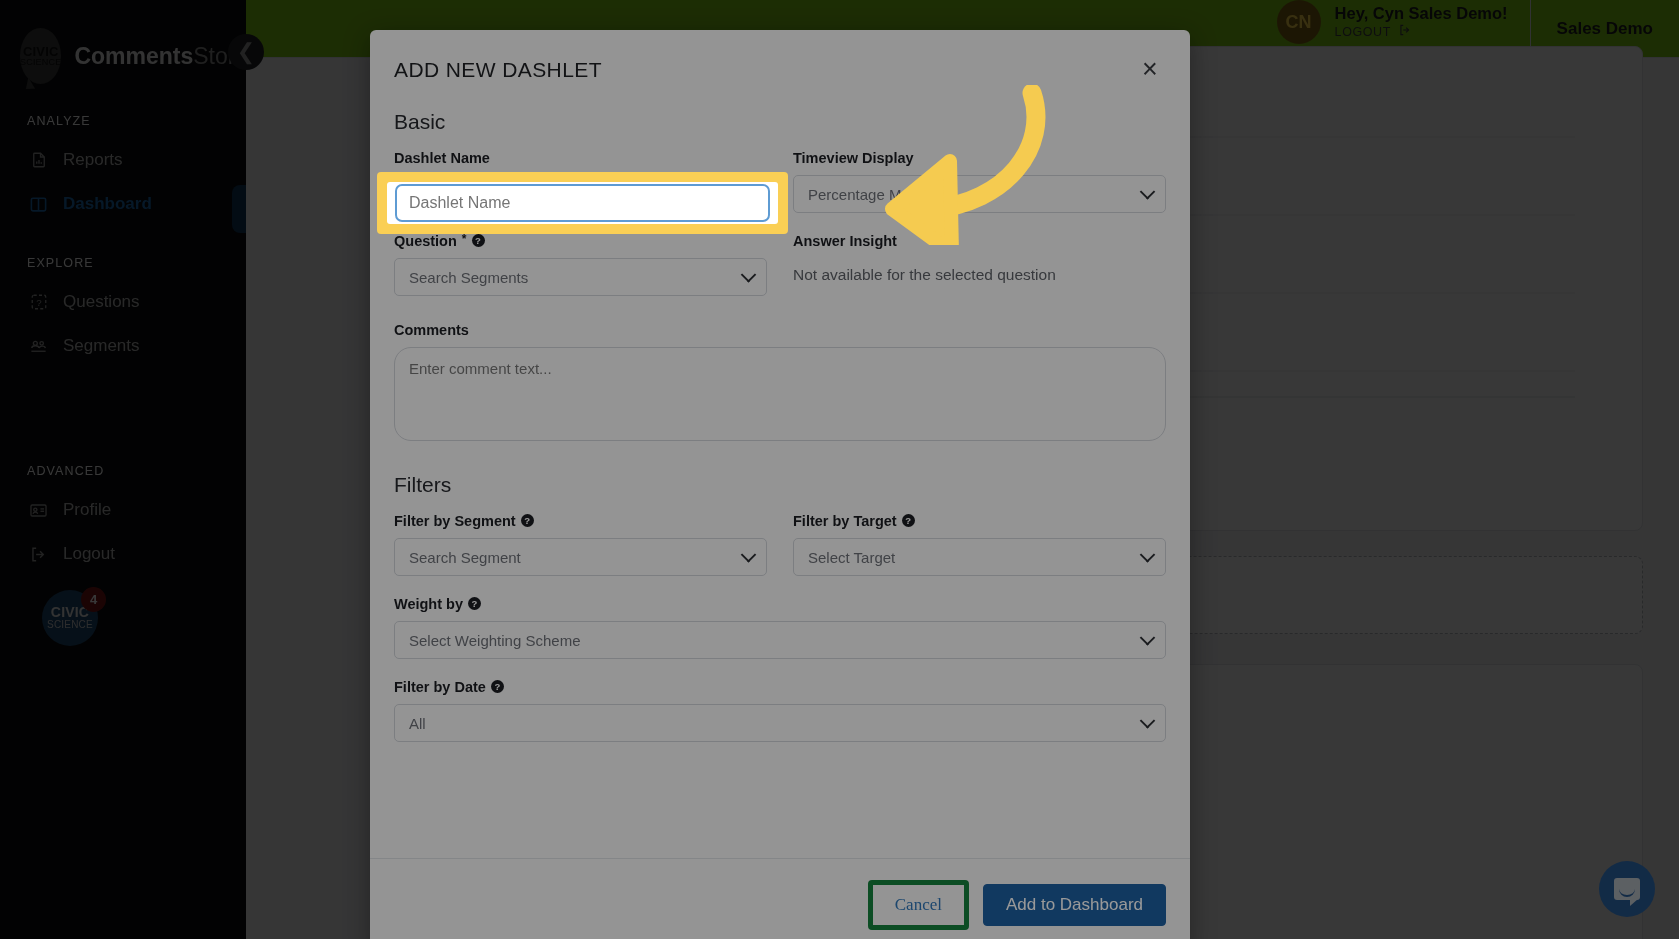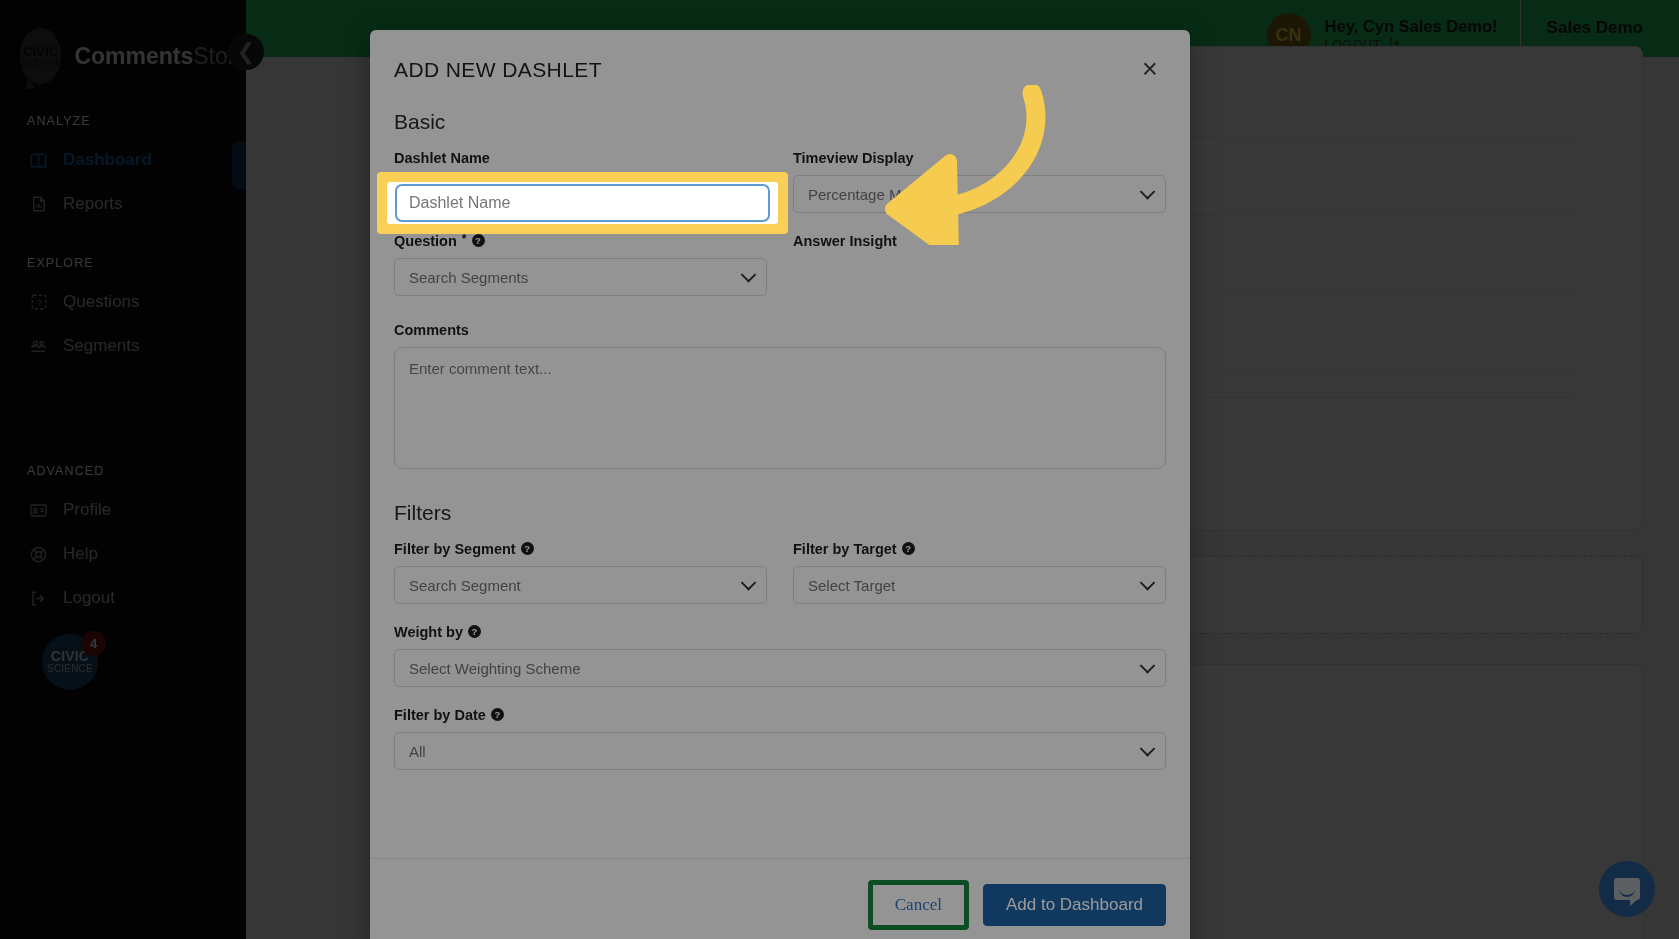--- a/index.html
+++ b/index.html
@@ -79,22 +79,22 @@
   .civic-count {
     position: absolute; top: -3px; right: -8px;
     width: 25px; height: 25px; border-radius: 50%;
     background: #7e1518; color: #fff; font-size: 13px; font-weight: bold;
     display: flex; align-items: center; justify-content: center;
   }
 
   
   .main { flex: 1; position: relative; background: #f3f4f6; height: 939px; }
   .topbar {
-    height: 58px; background: #22c55e; border-bottom: 1px solid #e2e4e8;
-    display: flex; align-items: flex-end; justify-content: flex-end; padding-right: 10px;
+    height: 58px; background: #84cc16; border-bottom: 1px solid #e2e4e8;
+    display: flex; align-items: flex-start; justify-content: flex-end; padding-right: 0;
   }
   .user-box { display: flex; align-items: center; gap: 14px; padding-right: 22px; }
   .avatar {
     width: 44px; height: 44px; border-radius: 50%; background: #806714;
     color: #ffd84d; font-weight: bold; font-size: 18px;
     display: flex; align-items: center; justify-content: center;
   }
   .user-lines .greet { font-size: 16.5px; font-weight: bold; color: #1b1d21; }
   .user-lines .logout { font-size: 12.5px; color: #3e4044; letter-spacing: .6px; display:flex; gap:7px; align-items:center; }
   .acct-box {
@@ -192,21 +192,21 @@
     background: #f7f7f7; font-size: 15px; color: #6c6f76; padding: 0 34px 0 14px;
     display: flex; align-items: center; position: relative; cursor: pointer;
   }
   .ctrl .caret {
     position: absolute; right: 12px; top: 50%; transform: translateY(-50%);
     width: 11px; height: 11px; border-right: 2px solid #2b2d32; border-bottom: 2px solid #2b2d32;
     transform: translateY(-70%) rotate(45deg);
   }
   .static-text { font-size: 15.5px; color: #5d6066; padding-top: 8px; }
   .txtarea {
-    width: 100%; height: 122px; border: 1px solid #cfd2d7; border-radius: 9px;
+    width: 100%; height: 94px; border: 1px solid #cfd2d7; border-radius: 17px;
     background: #f7f7f7; font-size: 15px; color: #6c6f76; padding: 12px 14px;
     font-family: "Liberation Sans", sans-serif; resize: none;
   }
   .mt26 { margin-top: 26px; }
   .mt20 { margin-top: 20px; }
   .modal-footer {
     position: absolute; left: 0; right: 0; bottom: 0; height: 92px;
     border-top: 1px solid #dddfe3;
     display: flex; align-items: center; justify-content: flex-end; gap: 14px;
     padding: 0 24px;
@@ -253,38 +253,38 @@
           <span class="l2">SCIENCE</span>
         </div>
         <div class="brand-text">
           <b>Comments</b><span>Store</span>
         </div>
       </div>
 
       <div class="collapse-btn">❮</div>
 
       <div class="nav-group-label">ANALYZE</div>
-      <div class="nav-item active">
-        <span class="nv-ico">
-          <svg width="19" height="19" viewBox="0 0 24 24" fill="none" stroke="currentColor" stroke-width="2">
-              <rect x="3" y="4" width="18" height="16" rx="2"></rect>
-              <line x1="12" y1="4" x2="12" y2="20"></line>
-            </svg>
-        </span>
-        <span>Dashboard</span>
-      </div>
       <div class="nav-item">
         <span class="nv-ico">
           <svg width="18" height="18" viewBox="0 0 24 24" fill="none" stroke="currentColor" stroke-width="1.8">
               <path d="M14 3H6a1 1 0 0 0-1 1v16a1 1 0 0 0 1 1h12a1 1 0 0 0 1-1V8z"></path>
               <path d="M14 3v5h5"></path>
               <path d="M9 17v-3M12 17v-5M15 17v-2"></path>
             </svg>
         </span>
         <span>Reports</span>
+      </div>
+      <div class="nav-item active">
+        <span class="nv-ico">
+          <svg width="19" height="19" viewBox="0 0 24 24" fill="none" stroke="currentColor" stroke-width="2">
+              <rect x="3" y="4" width="18" height="16" rx="2"></rect>
+              <line x1="12" y1="4" x2="12" y2="20"></line>
+            </svg>
+        </span>
+        <span>Dashboard</span>
       </div>
 
       <div class="nav-group-label">EXPLORE</div>
       <div class="nav-item">
         <span class="nv-ico">
           <svg width="18" height="18" viewBox="0 0 24 24" fill="none" stroke="currentColor" stroke-width="1.7">
               <rect x="3" y="3" width="18" height="18" rx="2" stroke-dasharray="4 3"></rect>
               <text x="12" y="17" font-size="13" fill="currentColor" stroke="none" text-anchor="middle" font-family="sans-serif">?</text>
             </svg>
         </span>
@@ -310,33 +310,20 @@
         <span class="nv-ico">
           <svg width="19" height="19" viewBox="0 0 24 24" fill="none" stroke="currentColor" stroke-width="1.7">
               <rect x="2.5" y="5" width="19" height="14" rx="1.5"></rect>
               <circle cx="8" cy="11" r="2"></circle>
               <path d="M5 16c.5-1.4 1.7-2 3-2s2.5.6 3 2"></path>
               <line x1="14.5" y1="10" x2="19" y2="10"></line>
               <line x1="14.5" y1="13" x2="19" y2="13"></line>
             </svg>
         </span>
         <span>Profile</span>
-      </div>
-      <div class="nav-item">
-        <span class="nv-ico">
-          <svg width="19" height="19" viewBox="0 0 24 24" fill="none" stroke="currentColor" stroke-width="1.7">
-              <circle cx="12" cy="12" r="9"></circle>
-              <circle cx="12" cy="12" r="3.5"></circle>
-              <line x1="5.6" y1="5.6" x2="9.5" y2="9.5"></line>
-              <line x1="14.5" y1="14.5" x2="18.4" y2="18.4"></line>
-              <line x1="18.4" y1="5.6" x2="14.5" y2="9.5"></line>
-              <line x1="9.5" y1="14.5" x2="5.6" y2="18.4"></line>
-            </svg>
-        </span>
-        <span>Help</span>
       </div>
       <div class="nav-item">
         <span class="nv-ico">
           <svg width="19" height="19" viewBox="0 0 24 24" fill="none" stroke="currentColor" stroke-width="1.8">
               <path d="M9 4H5v16h4"></path>
               <path d="M14 8l4 4-4 4"></path>
               <line x1="18" y1="12" x2="9" y2="12"></line>
             </svg>
         </span>
         <span>Logout</span>
@@ -457,20 +444,21 @@
           </div>
           <div class="ctrl">
             <span>Search Segments</span>
             <span class="caret"></span>
           </div>
         </div>
         <div class="col">
           <div class="fld-label">
             <span>Answer Insight</span>
           </div>
+          <div class="static-text">Not available for the selected question</div>
         </div>
       </div>
 
       <div class="mt26">
         <div class="fld-label">
           <span>Comments</span>
         </div>
         <textarea class="txtarea" placeholder="Enter comment text..." style=""></textarea>
       </div>
 

